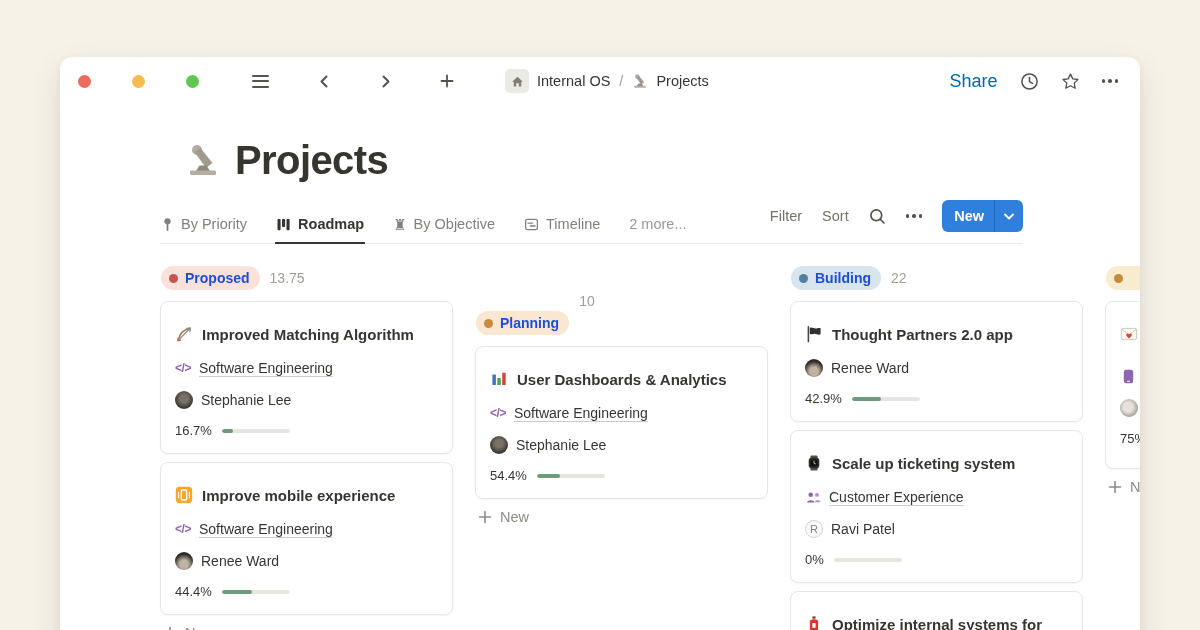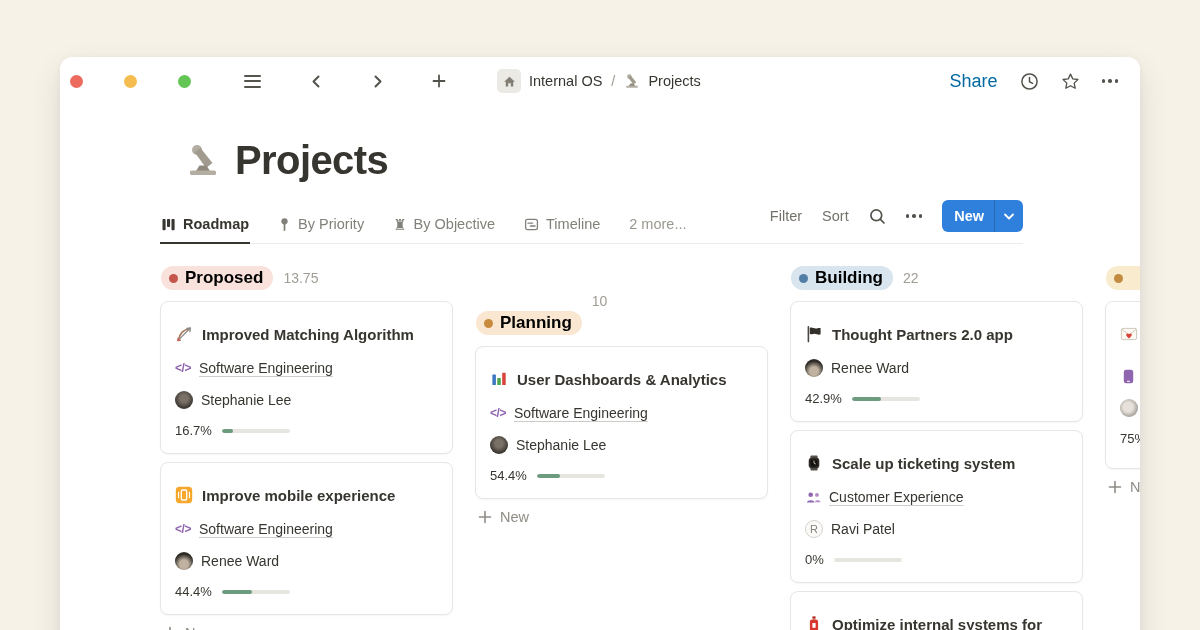--- a/index.html
+++ b/index.html
@@ -2,21 +2,21 @@
 <html><head>
 <meta charset="utf-8">
 <style>
   * { margin:0; padding:0; box-sizing:border-box; }
   body { font-family:"Liberation Sans", sans-serif; }
   .canvas { position:relative; width:1200px; height:630px; background:#F7F2E8; overflow:hidden; }
   .window { position:absolute; left:60px; top:57px; width:1080px; height:600px; background:#fff;
             border-radius:12px; box-shadow:0 12px 32px rgba(0,0,0,.10), 0 2px 8px rgba(0,0,0,.05); overflow:hidden; }
 
   
-  .topbar { display:flex; align-items:center; height:48px; padding:0 22px 0 10px;gap:32px; }
+  .topbar { display:flex; align-items:center; height:48px; padding:0 22px 0 18px;gap:32px; }
   .light { width:13px; height:13px; border-radius:50%; margin-right:9px; }
   .icon-burger { display:flex; flex-direction:column; justify-content:space-between; width:17px; height:13px; margin:0 16px 0 12px; cursor:pointer; }
   .icon-burger i { display:block; height:2px; background:#56544E; border-radius:1px; }
   .nav-btn { display:flex; align-items:center; justify-content:center; margin-right:14px; cursor:pointer; }
   .crumb { display:flex; align-items:center; gap:8px; margin-left:4px; font-size:14.5px; color:#37352F; }
   .home-chip { width:24px; height:24px; border-radius:5px; background:#ECEAE5; display:flex; align-items:center; justify-content:center; }
   .crumb-sep { color:#A09C94; margin:0 1px; }
   .topbar-right { margin-left:auto; display:flex; align-items:center; gap:22px; }
   .share-label { font-size:18px; color:#0369a1; cursor:pointer; }
   .dots { display:flex; gap:3px; }
@@ -38,21 +38,21 @@
   .new-btn { display:flex; align-items:center; height:32px; border-radius:6px; overflow:hidden; color:#fff; cursor:pointer; }
   .new-main { padding:0 10px 0 12px; font-size:14.5px; font-weight:600; line-height:32px; }
   .new-divider { width:1px; height:32px; background:rgba(0,0,0,0.18); }
   .new-caret { display:flex; align-items:center; padding:0 9px; height:32px; }
 
   
   .board { display:flex; align-items:flex-start; margin:22px 0 0 100px; }
   .col { width:293px; margin-right:22px; flex-shrink:0; }
   .col-head { display:flex; align-items:center; gap:10px; margin-bottom:11px; padding-left:1px; }
   .pill { display:inline-flex; align-items:center; gap:7px; height:24px; padding:0 10px 0 8px; border-radius:12px;
-          font-size:17px; font-weight:600; color:#000000; white-space:nowrap; }
+          font-size:14px; font-weight:600; color:#1d4ed8; white-space:nowrap; }
   .pill .dot { width:9px; height:9px; border-radius:50%; flex-shrink:0; }
   .col-count { font-size:14px; color:#A09D96; font-weight:500; }
 
   .card { background:#fff; border:1px solid #E8E6E2; border-radius:8px; box-shadow:0 1px 2px rgba(15,15,15,0.04);
           padding:22px 14px 15px; margin-bottom:8px; cursor:pointer; }
   .card.tall { min-height:168px; }
   .card-title { display:flex; align-items:flex-start; gap:9px; font-size:15px; font-weight:600; color:#37352F; line-height:1.4; margin-bottom:14px; }
   .cicon { flex-shrink:0; display:flex; align-items:center; justify-content:center; width:18px; height:18px; margin-top:1px; }
   .card-row { display:flex; align-items:center; gap:8px; font-size:14px; color:#37352F; margin-bottom:14px; min-height:18px; }
   .cicon-sm { flex-shrink:0; display:flex; align-items:center; justify-content:center; width:16px; }
@@ -148,40 +148,40 @@
           <circle cx="12" cy="8" r="5" fill="#B4AEA2"></circle>
           <path d="M9.5 10 L21 26 L27.5 21 L15.5 6 Z" fill="#A19B8F"></path>
           <path d="M11 29 l3.5-5.5 h7 l3.5 5.5 z" fill="#8F897D"></path>
           <rect x="5" y="28.5" width="26" height="4.5" rx="1.5" fill="#B4AEA2"></rect>
         </svg>
       </span>
       <h1 class="page-title">Projects</h1>
     </div>
 
     <div class="tabrow">
+      <span class="tab">
+        <span style="display:flex;">
+          <svg width="13" height="14" viewBox="0 0 14 15">
+              <circle cx="7" cy="4.6" r="3.4" fill="#82807A"></circle>
+              <path d="M7 8 V14" stroke="#82807A" stroke-width="1.9" stroke-linecap="round"></path>
+            </svg>
+        </span>
+        <span>By Priority</span>
+      </span>
       <span class="tab active">
         <span style="display:flex;">
           <svg width="15" height="15" viewBox="0 0 16 16">
               <g fill="#37352F">
                 <rect x="1.6" y="2" width="3.3" height="12" rx="0.9"></rect>
                 <rect x="6.4" y="2" width="3.3" height="8.6" rx="0.9"></rect>
                 <rect x="11.2" y="2" width="3.3" height="12" rx="0.9"></rect>
               </g>
             </svg>
         </span>
         <span>Roadmap</span>
-      </span>
-      <span class="tab">
-        <span style="display:flex;">
-          <svg width="13" height="14" viewBox="0 0 14 15">
-              <circle cx="7" cy="4.6" r="3.4" fill="#82807A"></circle>
-              <path d="M7 8 V14" stroke="#82807A" stroke-width="1.9" stroke-linecap="round"></path>
-            </svg>
-        </span>
-        <span>By Priority</span>
       </span>
       <span class="tab">
         <span class="rook-glyph">♜</span>
         <span>By Objective</span>
       </span>
       <span class="tab">
         <span style="display:flex;">
           <svg width="15" height="15" viewBox="0 0 16 16">
               <rect x="1.7" y="2.6" width="12.6" height="10.8" rx="2" fill="none" stroke="#82807A" stroke-width="1.4"></rect>
               <path d="M4.2 6.5 h5 M6.8 9.6 h5" stroke="#82807A" stroke-width="1.4" stroke-linecap="round"></path>

